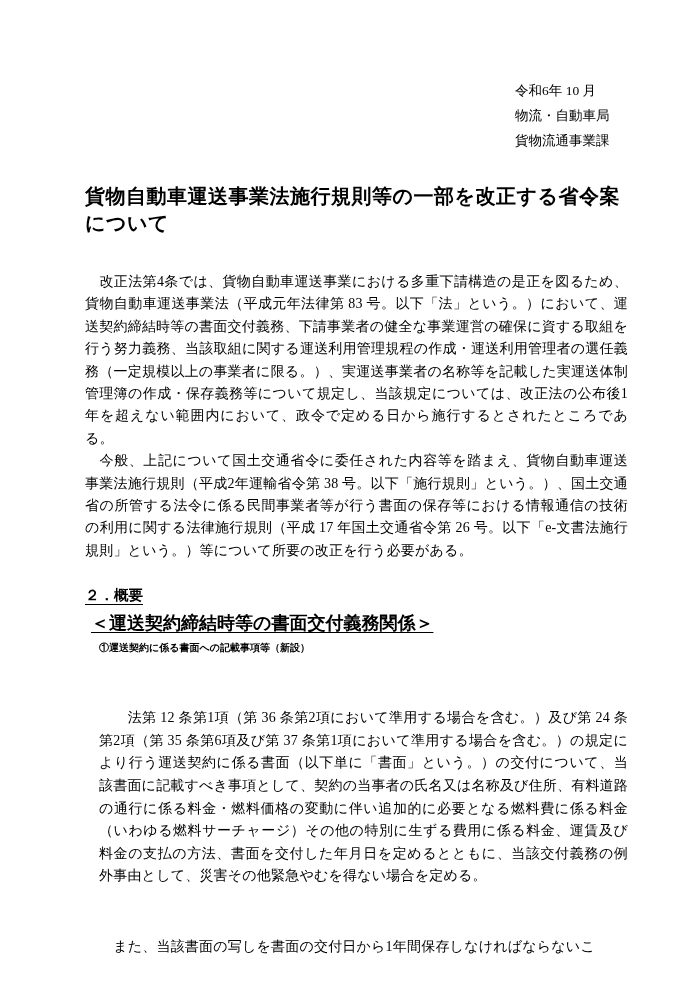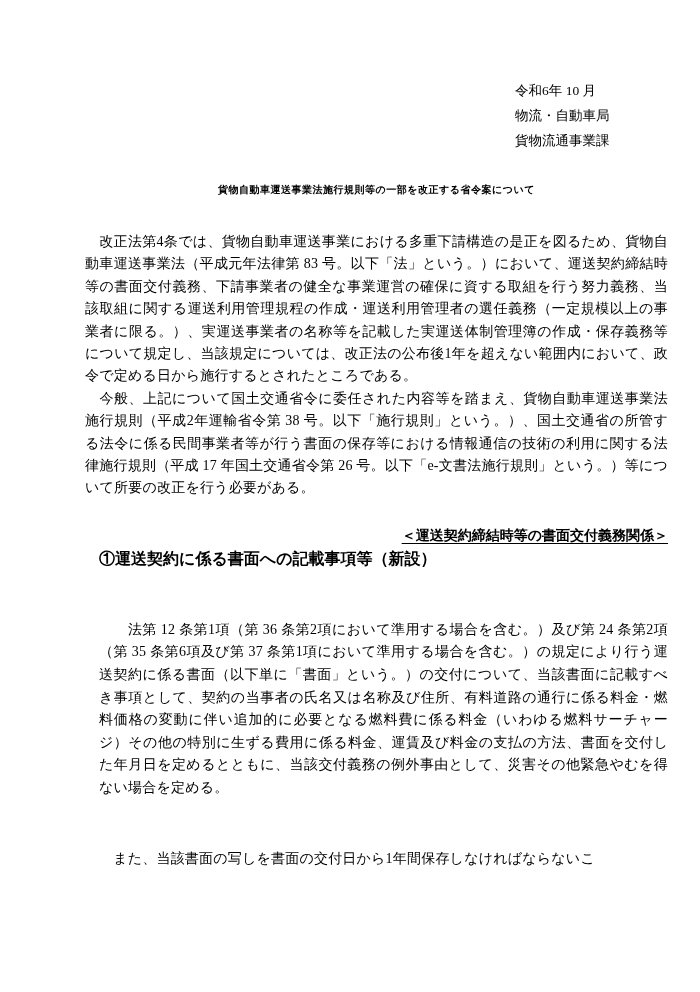--- a/index.html
+++ b/index.html
@@ -13,34 +13,34 @@
     overflow: hidden;
     color: #000000;
     font-family: "Liberation Serif", serif;
     font-size: 14px;
     box-sizing: border-box;
   }
   .page {
     box-sizing: border-box;
     width: 700px;
     height: 992px;
-    padding: 78px 32px 40px 85px;
+    padding: 78px 72px 40px 85px;
     background: #ffffff;
   }
   .doc-header {
     margin-left: 430px;
     font-size: 13.5px;
     line-height: 25px;
     white-space: nowrap;
   }
   .doc-title {
     font-family: "Liberation Sans", sans-serif;
-    font-size: 10px;
+    font-size: 20px;
     font-weight: bold;
-    text-align: center;
+    text-align: left;
     margin: 30px 0 0 0;
     letter-spacing: 0.5px;
   }
   .sec-heading {
     font-family: "Liberation Sans", sans-serif;
     font-size: 14.5px;
     font-weight: bold;
     text-decoration: underline;
     text-underline-offset: 4px;
     margin: 0 0 7px 0;
@@ -55,31 +55,30 @@
   }
   .sub-heading1 {
     font-family: "Liberation Sans", sans-serif;
     font-size: 14px;
     font-weight: bold;
     margin: 3px 0 0 6px;
     line-height: 23.5px;
   }
   .sub-heading2 {
     font-family: Liberation Serif, serif;
-    font-size: 14px;
+    font-size: 18px;
     font-weight: bold;
     text-decoration: underline;
     text-underline-offset: 3px;
     margin: 0 0 0 6px;
     line-height: 23.5px;
-    text-align: right;
   }
   .item-heading {
     font-family: "Liberation Sans", sans-serif;
-    font-size: 16px;
+    font-size: 10px;
     font-weight: bold;
     margin: 0 0 0 14px;
     line-height: 23.5px;
   }
   .item-body {
     margin-left: 14px;
   }
   .item-body p.body-para {
     line-height: 22.6px;
     margin-top: 48px;
@@ -97,20 +96,21 @@
   </div>
 
   <h1 class="doc-title">貨物自動車運送事業法施行規則等の一部を改正する省令案について</h1>
 
   <section class="sec-background">
     <p class="body-para">　改正法第4条では、貨物自動車運送事業における多重下請構造の是正を図るため、貨物自動車運送事業法（平成元年法律第 83 号。以下「法」という。）において、運送契約締結時等の書面交付義務、下請事業者の健全な事業運営の確保に資する取組を行う努力義務、当該取組に関する運送利用管理規程の作成・運送利用管理者の選任義務（一定規模以上の事業者に限る。）、実運送事業者の名称等を記載した実運送体制管理簿の作成・保存義務等について規定し、当該規定については、改正法の公布後1年を超えない範囲内において、政令で定める日から施行するとされたところである。</p>
     <p class="body-para">　今般、上記について国土交通省令に委任された内容等を踏まえ、貨物自動車運送事業法施行規則（平成2年運輸省令第 38 号。以下「施行規則」という。）、国土交通省の所管する法令に係る民間事業者等が行う書面の保存等における情報通信の技術の利用に関する法律施行規則（平成 17 年国土交通省令第 26 号。以下「e-文書法施行規則」という。）等について所要の改正を行う必要がある。</p>
   </section>
 
   <section class="sec-overview">
+    <h2 class="sec-heading">２．概要</h2>
     <h3 class="sub-heading2">＜運送契約締結時等の書面交付義務関係＞</h3>
     <h4 class="item-heading">①運送契約に係る書面への記載事項等（新設）</h4>
     <div class="item-body">
       <p class="body-para">　　法第 12 条第1項（第 36 条第2項において準用する場合を含む。）及び第 24 条第2項（第 35 条第6項及び第 37 条第1項において準用する場合を含む。）の規定により行う運送契約に係る書面（以下単に「書面」という。）の交付について、当該書面に記載すべき事項として、契約の当事者の氏名又は名称及び住所、有料道路の通行に係る料金・燃料価格の変動に伴い追加的に必要となる燃料費に係る料金（いわゆる燃料サーチャージ）その他の特別に生ずる費用に係る料金、運賃及び料金の支払の方法、書面を交付した年月日を定めるとともに、当該交付義務の例外事由として、災害その他緊急やむを得ない場合を定める。</p>
       <p class="body-para">　また、当該書面の写しを書面の交付日から1年間保存しなければならないこ</p>
     </div>
   </section>
 
 </div>
 

